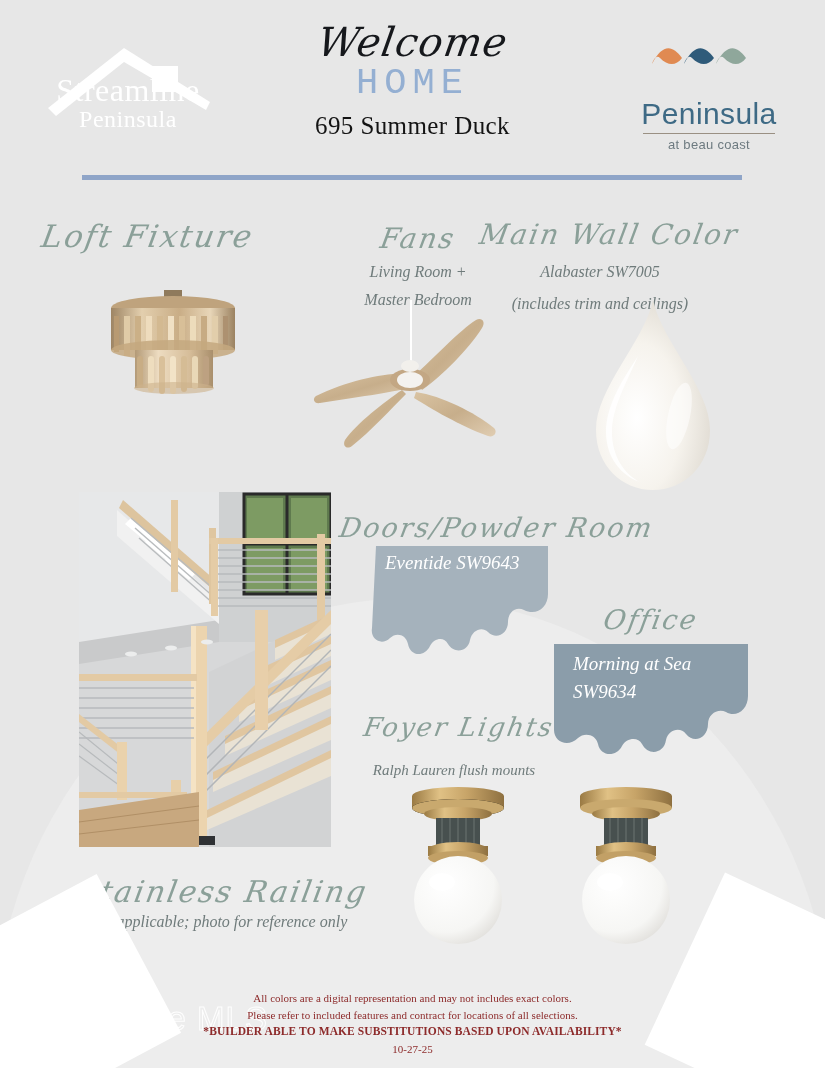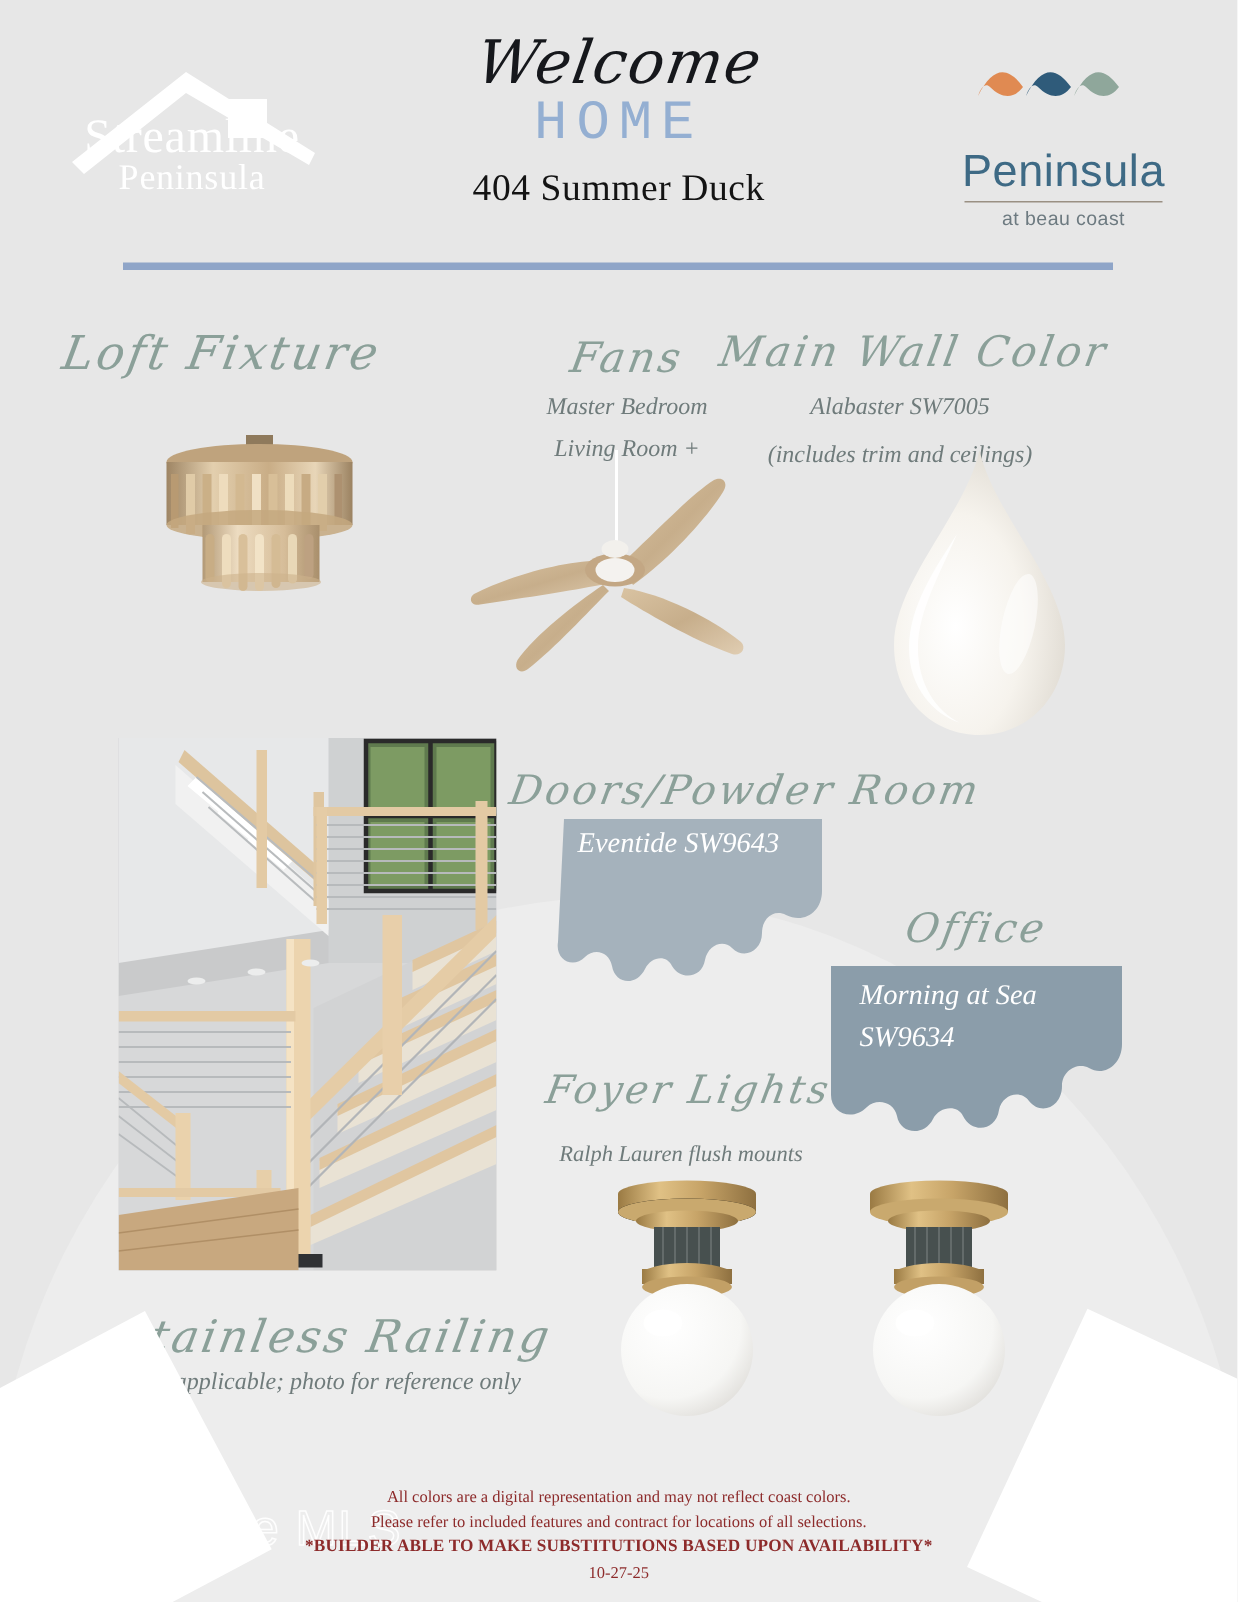--- a/index.html
+++ b/index.html
@@ -273,21 +273,21 @@
       </svg>
       <div class="sl-text">
         <div class="sl-line1">Streamline</div>
         <div class="sl-line2">Peninsula</div>
       </div>
     </div>
 
     <div class="title-block">
       <div class="welcome">Welcome</div>
       <div class="home">HOME</div>
-      <div class="address">404 Summer Duck</div>
+      <div class="address">695 Summer Duck</div>
     </div>
 
     <div class="logo-peninsula">
       <svg width="150" height="34" viewBox="0 0 150 34">
         <path d="M18 22 C28 2, 38 2, 48 16 C42 24, 34 24, 26 16 C23 13, 20 16, 18 22 Z" fill="#e08a52"></path>
         <path d="M50 22 C60 2, 70 2, 80 16 C74 24, 66 24, 58 16 C55 13, 52 16, 50 22 Z" fill="#2f5b7a"></path>
         <path d="M82 22 C92 2, 102 2, 112 16 C106 24, 98 24, 90 16 C87 13, 84 16, 82 22 Z" fill="#8fa79b"></path>
       </svg>
       <div class="pen-name">Peninsula</div>
       <div class="pen-rule"></div>
@@ -344,22 +344,22 @@
       <rect x="92" y="70" width="6" height="38" fill="#f2e3c7" rx="3"></rect>
       <rect x="103" y="70" width="6" height="36" fill="#d5bc95" rx="3"></rect>
       <rect x="114" y="70" width="6" height="33" fill="#e9d8b7" rx="3"></rect>
       <rect x="125" y="70" width="6" height="30" fill="#bda181" rx="3"></rect>
     </g>
     <ellipse cx="96" cy="102" rx="40" ry="6" fill="#cdb38c" opacity="0.6"></ellipse>
   </svg>
 
   <div class="sec" id="sec-fans">
     <div class="script">Fans</div>
+    <div class="sub">Living Room +</div>
     <div class="sub">Master Bedroom</div>
-    <div class="sub">Living Room +</div>
   </div>
 
   <svg class="fan-img" viewBox="0 0 230 160">
     <defs>
       <linearGradient id="blade1" x1="0" y1="0" x2="1" y2="1">
         <stop offset="0" stop-color="#d9c3a2"></stop>
         <stop offset="0.5" stop-color="#c7ae8b"></stop>
         <stop offset="1" stop-color="#e0cdb2"></stop>
       </linearGradient>
     </defs>
@@ -603,19 +603,19 @@
     <div class="script">Stainless Railing</div>
     <div class="sub">where applicable; photo for reference only</div>
   </div>
 
   <div class="white-corner-left"></div>
   <div class="white-corner-right"></div>
 
   <div class="watermark">©2025 Hive MLS</div>
 
   <div class="footer">
-    <div class="f1">All colors are a digital representation and may not reflect coast colors.</div>
+    <div class="f1">All colors are a digital representation and may not includes exact colors.</div>
     <div class="f2">Please refer to included features and contract for locations of all selections.</div>
     <div class="f3">*BUILDER ABLE TO MAKE SUBSTITUTIONS BASED UPON AVAILABILITY*</div>
     <div class="f4">10-27-25</div>
   </div>
 
 </div>
 
 </body></html>

